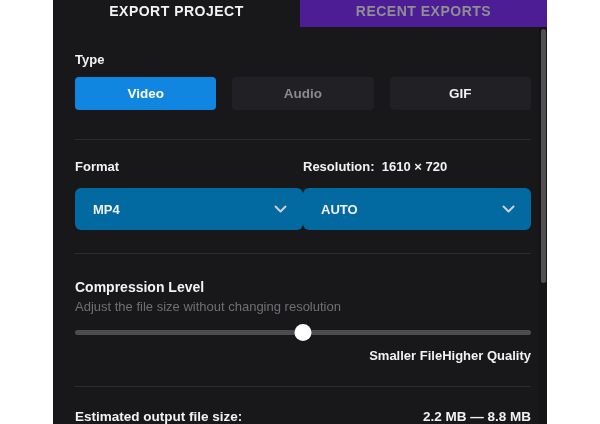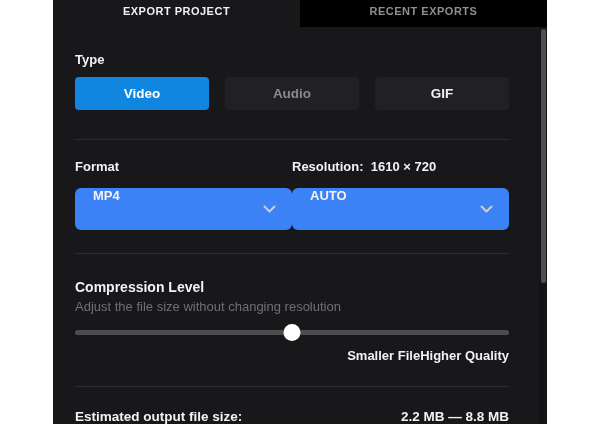--- a/index.html
+++ b/index.html
@@ -15,52 +15,52 @@
     left: 53px; top: 0;
     width: 494px; height: 424px;
     background: #18181a;
     overflow: hidden;
   }
   
   .tabbar { display: flex; height: 27px; width: 100%; }
   .tab {
     flex: 1 1 0;
     display: flex; align-items: center; justify-content: center;
-    font-size: 11px; font-weight: bold; letter-spacing: 0.5px;
+    font-size: 14px; font-weight: bold; letter-spacing: 0.5px;
     padding-bottom: 5px;
     cursor: pointer;
     text-align: center;
   }
   .tab.active { background: transparent; color: #f2f2f4; }
-  .tab.inactive { background: #000000; color: #8f8f92; }
+  .tab.inactive { background: #4c1d95; color: #8f8f92; }
   
-  .content { padding: 0 38px 0 22px; }
+  .content { padding: 0 16px 0 22px; }
   .section-label { font-size: 13px; font-weight: bold; color: #f2f2f4; margin-top: 25px; line-height: 16px; }
   .type-buttons { display: flex; gap: 16px; margin-top: 9px; height: 33px; }
   .type-btn {
     flex: 1 1 0;
     border: none; border-radius: 4px;
     background: #212125; color: #f2f2f4;
     font-family: inherit; font-size: 13.5px; font-weight: bold;
     display: flex; align-items: center; justify-content: center;
     cursor: pointer;
   }
   .type-btn.selected { background: #1086e1; color: #ffffff; }
   .type-btn.disabled { color: #8a8a8d; text-align: right; }
   .divider { height: 1px; background: #2d2d30; margin-top: 29px; }
   
   .format-grid { display: flex; margin-top: 19px; }
   .format-col { flex: 1 1 0; }
   .col-label { font-size: 13px; font-weight: bold; color: #f2f2f4; line-height: 16px; }
   .dropdown {
     margin-top: 13px;
     height: 42px;
-    background: #3b82f6;
+    background: #0369a1;
     border-radius: 6px;
-    display: flex; justify-content: space-between;
+    display: flex; align-items: center; justify-content: space-between;
     padding: 0 16px 0 18px;
     cursor: pointer;
   }
   .dropdown-value { font-size: 13px; font-weight: bold; color: #f2f2f4; }
   .chevron { display: flex; align-items: center; }
   
   .comp-title { font-size: 14px; font-weight: bold; color: #f2f2f4; margin-top: 24px; line-height: 18px; }
   .comp-sub { font-size: 13px; color: #707074; margin-top: 3px; line-height: 16px; }
   .slider { position: relative; height: 17px; margin-top: 9px; cursor: pointer; }
   .slider-track {

